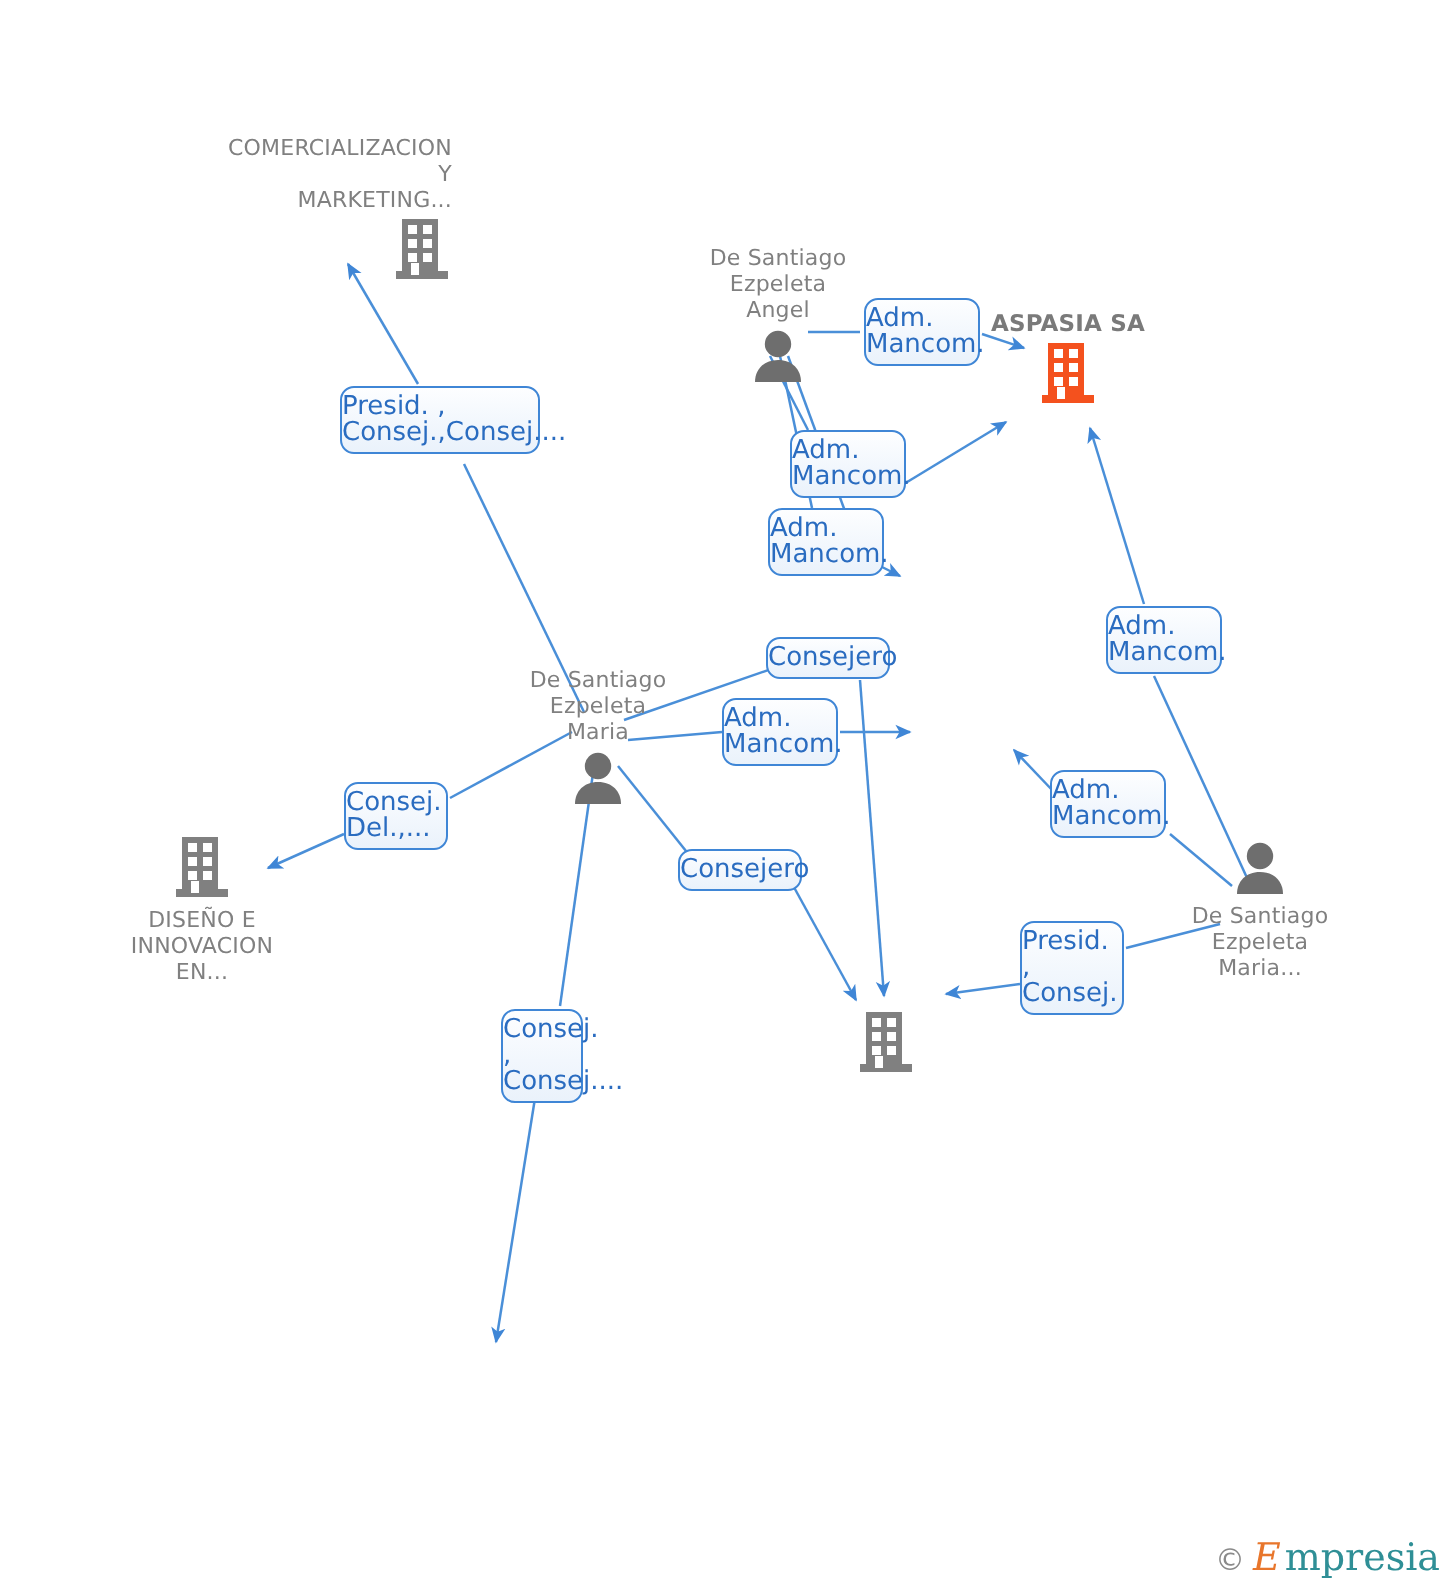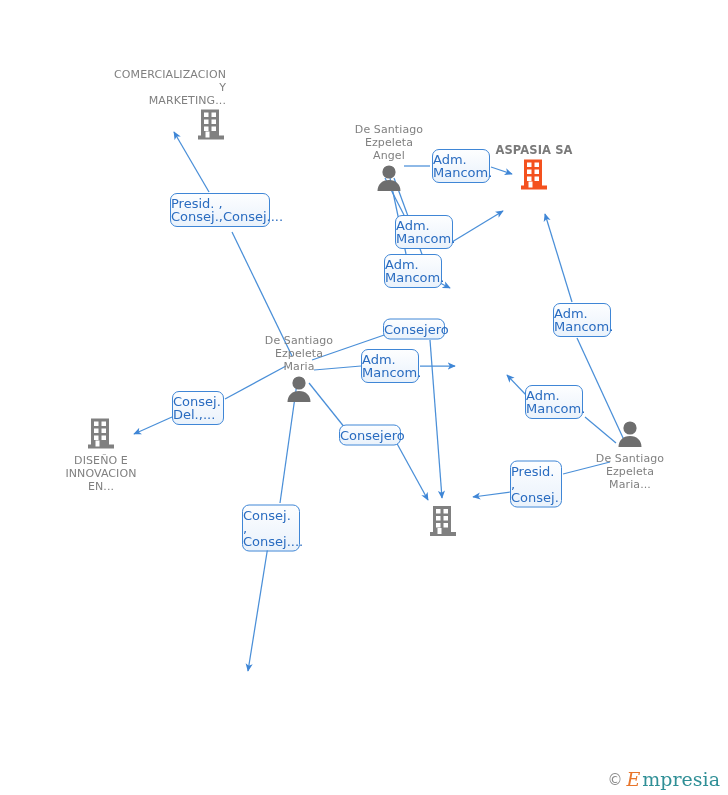--- a/index.html
+++ b/index.html
@@ -182,21 +182,21 @@
     <span class="ico">
       <svg width="30" height="30" viewBox="0 0 30 30">
           <g fill="#6e6e6e">
             <circle cx="15" cy="8.5" r="6.6"></circle>
             <path d="M15,16.5 C22.2,16.5 26.5,21.3 26.5,27.5 L3.5,27.5 C3.5,21.3 7.8,16.5 15,16.5 Z"></path>
           </g>
         </svg>
     </span>
   </div>
 
-  <div class="node focal" style="left:534px; top:168px;">
+  <div class="node focal" style="left:534px; top:180px;">
     <span class="cap above">ASPASIA SA</span>
     <span class="ico">
       <svg width="30" height="34" viewBox="0 0 30 34">
           <g fill="#F4511E">
             <rect x="5" y="1" width="18" height="28"></rect>
             <rect x="2" y="27" width="26" height="4"></rect>
           </g>
           <g fill="#ffffff">
             <rect x="8" y="4" width="4.5" height="4.5"></rect>
             <rect x="15.5" y="4" width="4.5" height="4.5"></rect>
@@ -290,21 +290,21 @@
   <div class="elabel" style="left:424px; top:232px; width:58px;">Adm.
 Mancom.</div>
   <div class="elabel" style="left:413px; top:271px; width:58px;">Adm.
 Mancom.</div>
   <div class="elabel" style="left:414px; top:329px; width:62px;">Consejero</div>
   <div class="elabel" style="left:390px; top:366px; width:58px;">Adm.
 Mancom.</div>
   <div class="elabel" style="left:370px; top:435px; width:62px;">Consejero</div>
   <div class="elabel" style="left:198px; top:408px; width:52px;">Consej.
 Del.,...</div>
-  <div class="elabel" style="left:271px; top:528px; width:58px;">Consej. ,
+  <div class="elabel" style="left:271px; top:528px; width:41px;">Consej. ,
 Consej....</div>
   <div class="elabel" style="left:582px; top:320px; width:58px;">Adm.
 Mancom.</div>
   <div class="elabel" style="left:554px; top:402px; width:58px;">Adm.
 Mancom.</div>
   <div class="elabel" style="left:536px; top:484px; width:52px;">Presid. ,
 Consej.</div>
 
   <div class="watermark">
     <span class="copy">©</span>

